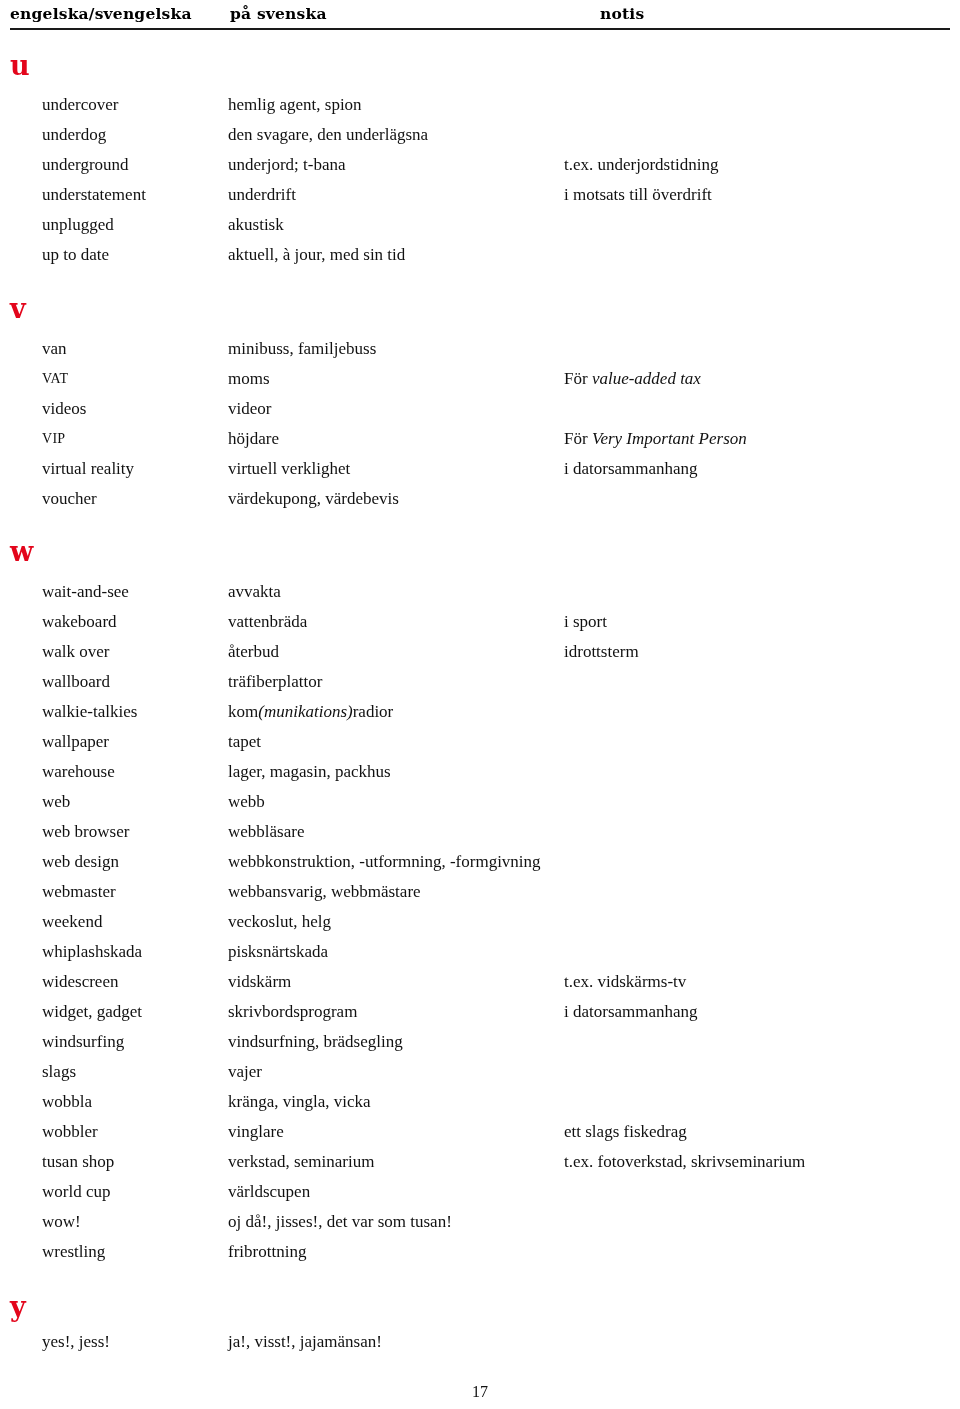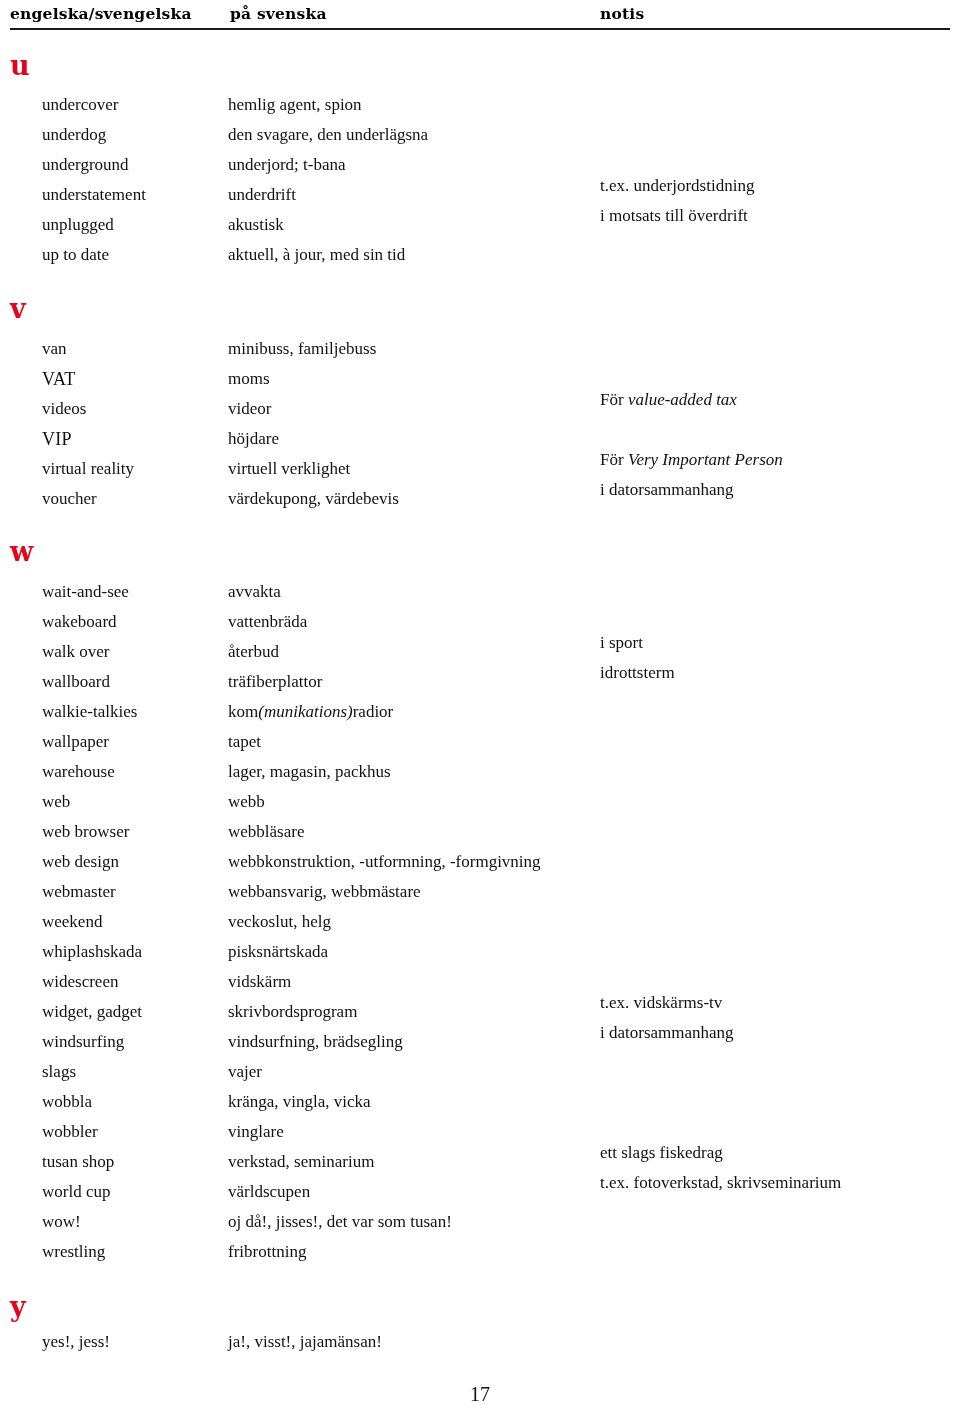--- a/index.html
+++ b/index.html
@@ -72,38 +72,38 @@
   .cell {
     position: absolute;
     top: 0;
     font-size: 17px;
     line-height: 30px;
     white-space: nowrap;
     color: #111111;
   }
   .c1 { left: 10px; width: 215px; margin-left: 32px; }
   .c2 { left: 228px; width: 365px; }
-  .c3 { left: 600px; width: 355px; margin-top: 21px; }
+  .c3 { left: 564px; width: 355px; }
 
   .smallcaps {
     font-variant: small-caps;
-    font-size: 18px;
+    font-size: 14px;
     letter-spacing: 0.3px;
     font-family: Liberation Serif, serif;
   }
   .it { font-style: italic; }
 
   
   .folio {
     position: absolute;
     left: 0;
     top: 1383px;
     width: 960px;
     text-align: center;
-    font-size: 20px;
+    font-size: 16px;
     color: #111111;
   }
 </style>
 </head>
 <body>
 
 <div class="page">
 
   <div class="running-head">
     <span class="rh-col rh-c1">engelska/svengelska</span>

